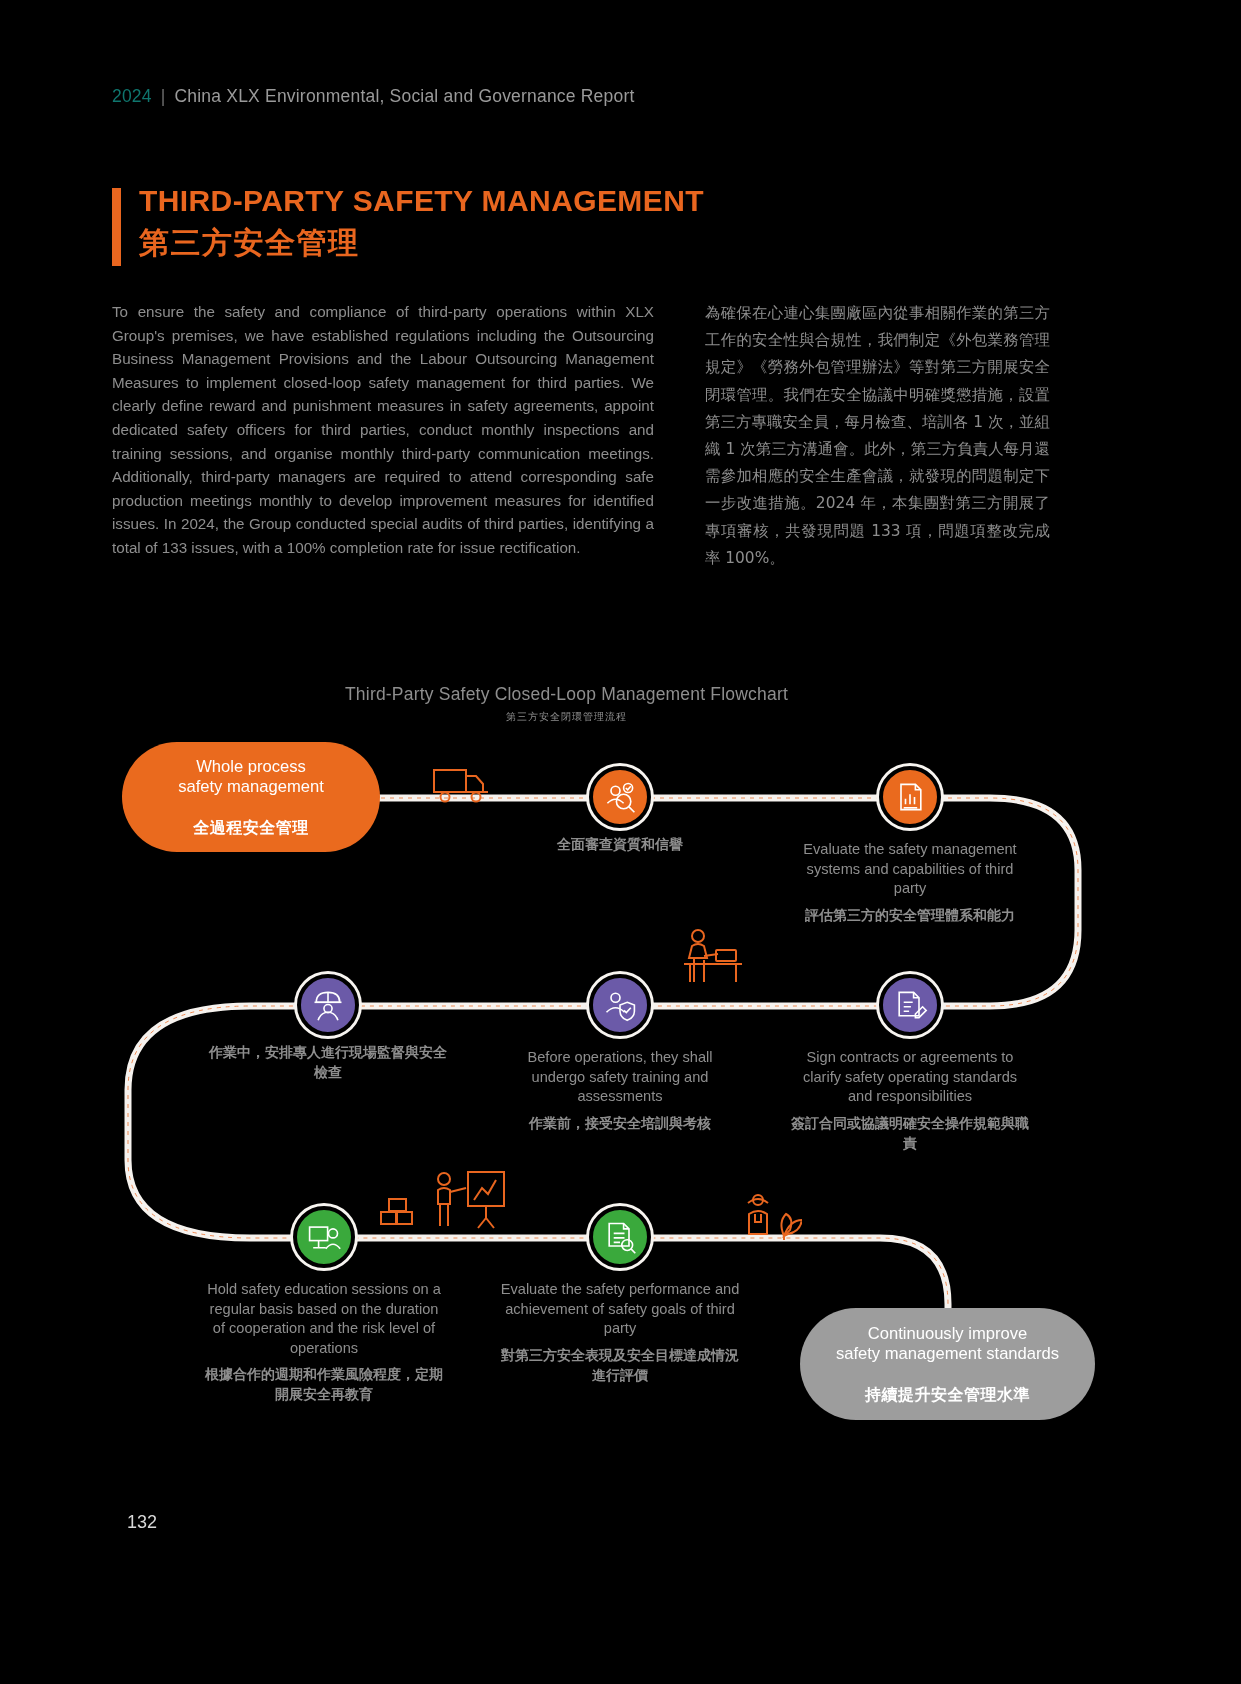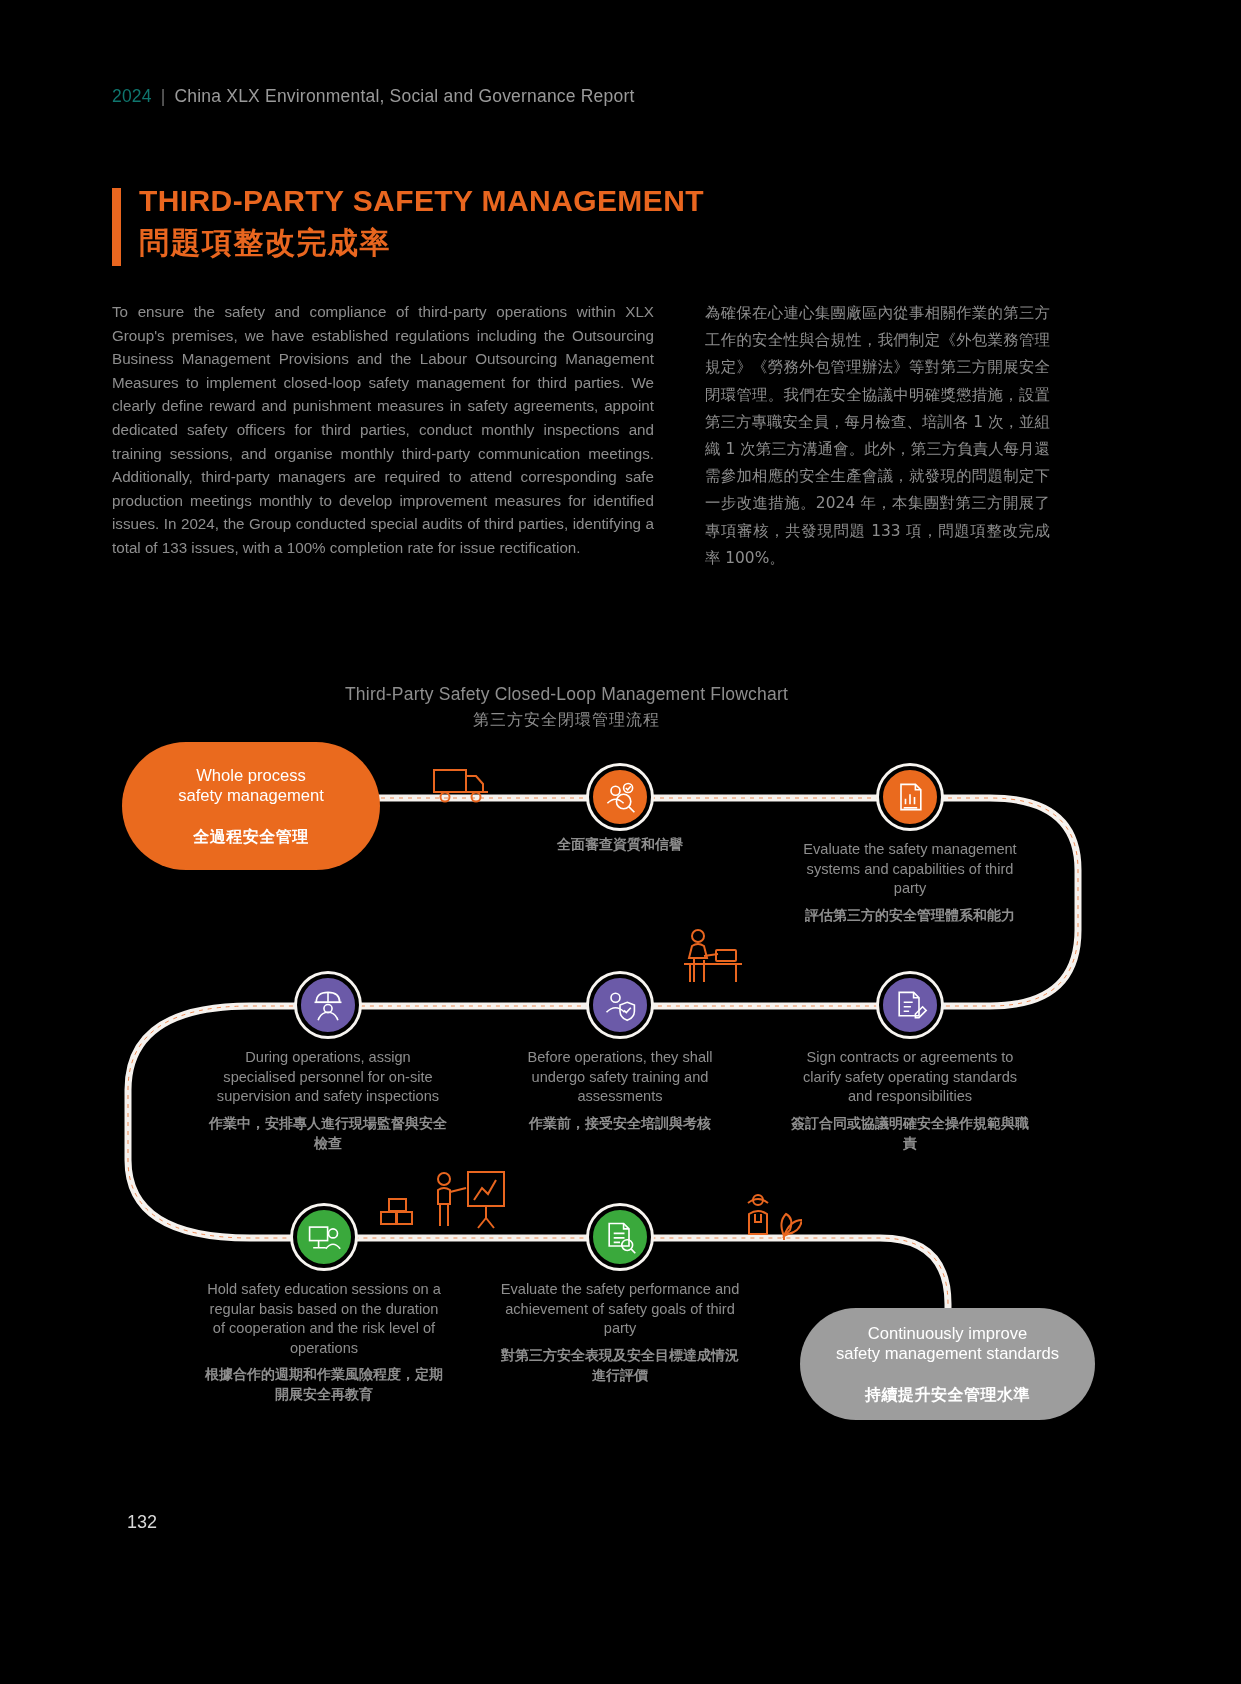--- a/index.html
+++ b/index.html
@@ -45,21 +45,21 @@
     text-align: justify;
     font-family: "DejaVu Sans", "Liberation Sans", sans-serif;
   }
 
   
   .flow-title {
     position: absolute; left: 0; top: 684px; width: 1133px; text-align: center;
     color: #8e8e8e;
   }
   .flow-title .ft-en { font-size: 17.5px; letter-spacing: .2px; }
-  .flow-title .ft-zh { font-size: 16px; margin-top: 5px; letter-spacing: 1px;
+  .flow-title .ft-zh { font-size: 10px; margin-top: 5px; letter-spacing: 1px;
     font-family: "DejaVu Sans","Liberation Sans", sans-serif;}
 
   .chart { position: absolute; left: 0; top: 730px; width: 1241px; height: 740px; }
   .chart svg.track { position: absolute; left: 0; top: 0; }
 
   
   .pill {
     position: absolute; border-radius: 999px;
     display: flex; flex-direction: column; align-items: center; justify-content: center;
     text-align: center; color: #fff;
@@ -108,21 +108,21 @@
   <div class="header">
     <span class="yr">2024</span>
     <span class="sep">|</span>
     <span class="rep">China XLX Environmental, Social and Governance Report</span>
   </div>
 
   <div class="title-wrap">
     <div class="title-bar"></div>
     <div>
       <div class="title-en">THIRD-PARTY SAFETY MANAGEMENT</div>
-      <div class="title-zh">問題項整改完成率</div>
+      <div class="title-zh">第三方安全管理</div>
     </div>
   </div>
 
   <div class="col-en">To ensure the safety and compliance of third-party operations within XLX Group's premises, we have established regulations including the Outsourcing Business Management Provisions and the Labour Outsourcing Management Measures to implement closed-loop safety management for third parties. We clearly define reward and punishment measures in safety agreements, appoint dedicated safety officers for third parties, conduct monthly inspections and training sessions, and organise monthly third-party communication meetings. Additionally, third-party managers are required to attend corresponding safe production meetings monthly to develop improvement measures for identified issues. In 2024, the Group conducted special audits of third parties, identifying a total of 133 issues, with a 100% completion rate for issue rectification.</div>
   <div class="col-zh">為確保在心連心集團廠區內從事相關作業的第三方工作的安全性與合規性，我們制定《外包業務管理規定》《勞務外包管理辦法》等對第三方開展安全閉環管理。我們在安全協議中明確獎懲措施，設置第三方專職安全員，每月檢查、培訓各 1 次，並組織 1 次第三方溝通會。此外，第三方負責人每月還需參加相應的安全生產會議，就發現的問題制定下一步改進措施。2024 年，本集團對第三方開展了專項審核，共發現問題 133 項，問題項整改完成率 100%。</div>
 
   <div class="flow-title">
     <div class="ft-en">Third-Party Safety Closed-Loop Management Flowchart</div>
     <div class="ft-zh">第三方安全閉環管理流程</div>
   </div>
@@ -132,21 +132,21 @@
     <svg class="track" width="1241" height="740" viewBox="0 0 1241 740">
 
       <path d="M 300 68 L 990 68 Q 1078 68 1078 140 L 1078 200 Q 1078 276 990 276 L 250 276
                Q 128 276 128 360 L 128 430 Q 128 508 250 508 L 880 508
                Q 948 508 948 574 L 948 640" fill="none" stroke="#f6f2ee" stroke-width="7" stroke-linecap="round"></path>
       <path d="M 300 68 L 990 68 Q 1078 68 1078 140 L 1078 200 Q 1078 276 990 276 L 250 276
                Q 128 276 128 360 L 128 430 Q 128 508 250 508 L 880 508
                Q 948 508 948 574 L 948 640" fill="none" stroke="#e9661f" stroke-width="1" stroke-dasharray="4 5" opacity="0.75"></path>
     </svg>
 
-    <div class="pill orange" style="left:122px; top:12px; width:258px; height:128px;">
+    <div class="pill orange" style="left:122px; top:12px; width:258px; height:110px;">
       <div class="p-en">Whole process</div>
       <div class="p-en">safety management</div>
       <div class="p-zh">全過程安全管理</div>
     </div>
 
     <div class="pill grey" style="left:800px; top:578px; width:295px; height:112px;">
       <div class="p-en">Continuously improve</div>
       <div class="p-en">safety management standards</div>
       <div class="p-zh">持續提升安全管理水準</div>
     </div>
@@ -261,21 +261,20 @@
     <div class="node" style="left:328px; top:244px;">
       <div class="disc purple">
         <svg viewBox="0 0 40 40" fill="none" stroke="#fff" stroke-width="1.8">
           <path d="M7 17 q0 -11 13 -11 q13 0 13 11 z"></path>
           <path d="M5 17 h30"></path>
           <circle cx="20" cy="24" r="4.5"></circle>
           <path d="M9 37 q3 -9 11 -9 q8 0 11 9"></path>
           <path d="M20 6 v11"></path>
         </svg>
       </div>
-      <div class="lbl-en">During operations, assign specialised personnel for on-site supervision and safety inspections</div>
       <div class="lbl-zh">作業中，安排專人進行現場監督與安全檢查</div>
     </div>
 
     <div class="node" style="left:324px; top:476px;">
       <div class="disc green">
         <svg viewBox="0 0 40 40" fill="none" stroke="#fff" stroke-width="1.8">
           <rect x="4" y="9" width="20" height="15"></rect>
           <path d="M8 32 h14 M14 24 v8"></path>
           <circle cx="30" cy="16" r="5"></circle>
           <path d="M22 33 q8 -10 16 0"></path>

